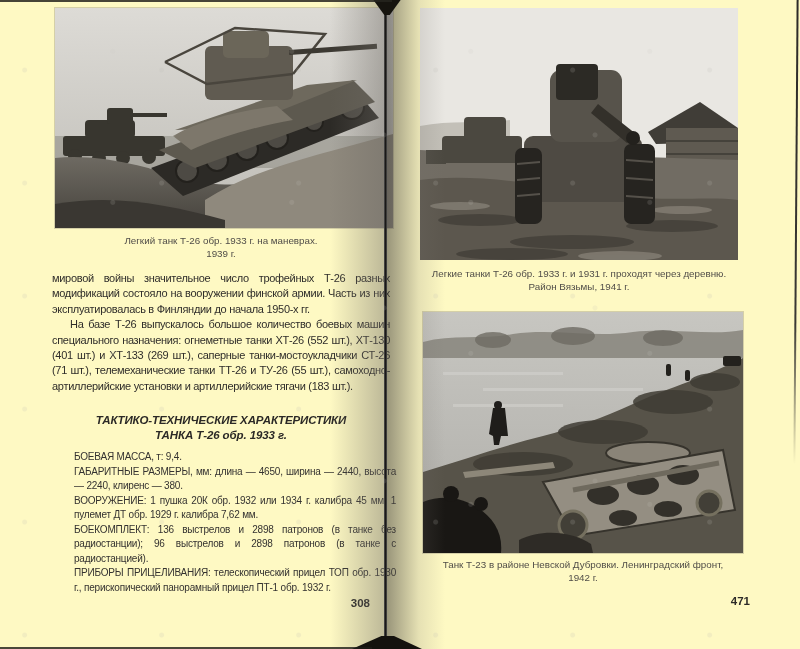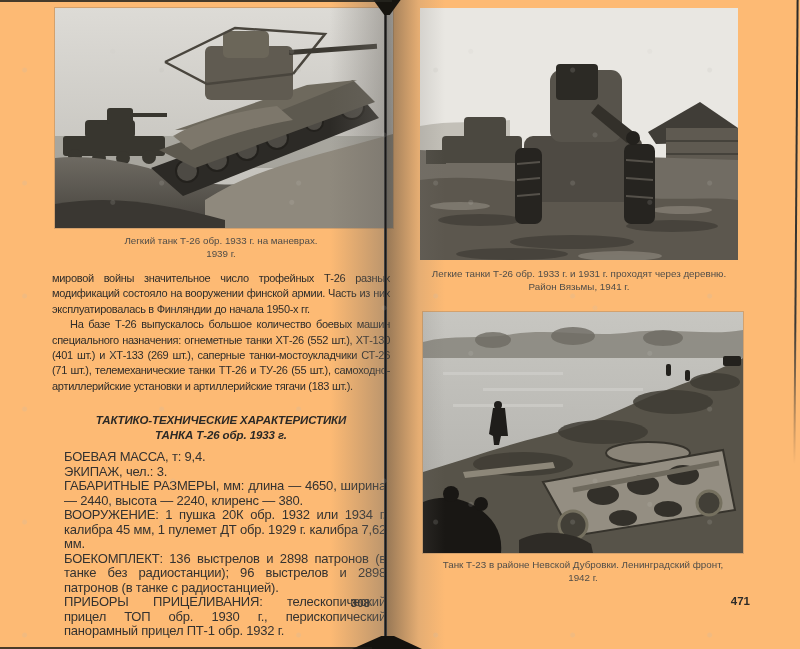--- a/index.html
+++ b/index.html
@@ -1,18 +1,18 @@
 <!DOCTYPE html>
 <html><head>
 <meta charset="utf-8">
 <style>
   html,body{margin:0;padding:0;background:#d8d6d2;}
   .spread{
     position:relative;width:800px;height:649px;overflow:hidden;
-    background:#fdba74;
+    background:#fef9c3;
     font-family:"Liberation Sans",sans-serif;
     color:#2f2d2a;
   }
   
   .edge-top{position:absolute;left:0;top:0;width:392px;height:2px;background:#26241f;opacity:.85;}
   .edge-bottom{position:absolute;left:0;top:647px;width:372px;height:2px;background:#1d1b18;opacity:.8;}
   .edge-right{position:absolute;left:795px;top:-4px;width:2px;height:468px;
     background:linear-gradient(#2c2a27 0%,#3a3834 70%,rgba(58,56,52,0) 100%);
     transform:rotate(.4deg);}
   .gutter-shadow-left{position:absolute;left:330px;top:0;width:55px;height:649px;
@@ -36,22 +36,22 @@
   .caption-left{left:52px;top:234px;width:338px;}
   .caption-village{left:420px;top:267px;width:318px;}
   .caption-river{left:423px;top:558px;width:320px;}
   .body-text{position:absolute;left:52px;top:271px;width:338px;
     font-size:11px;line-height:15.4px;letter-spacing:-0.3px;text-align:justify;}
   .body-text p{margin:0;}
   .body-text p.indented{text-indent:18px;}
   .specs-heading{position:absolute;left:52px;top:413px;width:338px;margin:0;
     font-size:11.5px;line-height:15px;font-weight:bold;font-style:italic;
     text-align:center;letter-spacing:-0.1px;color:#2b2926;}
-  .specs{position:absolute;left:64px;top:450px;width:322px;
-    font-size:13px;line-height:14.5px;letter-spacing:-0.2px;text-align:justify;color:#343230;}
+  .specs{position:absolute;left:74px;top:450px;width:322px;
+    font-size:10px;line-height:14.5px;letter-spacing:-0.2px;text-align:justify;color:#343230;}
   .specs p{margin:0;}
   .page-number{position:absolute;font-size:11.5px;font-weight:bold;text-align:right;color:#2d2b28;}
   .page-number-left{left:40px;top:597px;width:330px;}
   .page-number-right{left:430px;top:595px;width:320px;}
   
   .grain{position:absolute;inset:0;pointer-events:none;opacity:.5;
     background:
       radial-gradient(circle at 18% 62%, rgba(190,188,182,.35) 0 2px, transparent 3px),
       radial-gradient(circle at 63% 34%, rgba(200,198,192,.3) 0 2px, transparent 3px),
       radial-gradient(circle at 82% 78%, rgba(190,188,182,.3) 0 2px, transparent 3px);
@@ -123,21 +123,20 @@
       <p class="indented">На базе Т-26 выпускалось большое количество боевых машин специального назначения: огнеметные танки ХТ-26 (552 шт.), ХТ-130 (401 шт.) и ХТ-133 (269 шт.), саперные танки-мостоукладчики СТ-26 (71 шт.), телемеханические танки ТТ-26 и ТУ-26 (55 шт.), самоходно-артиллерийские установки и артиллерийские тягачи (183 шт.).</p>
     </div>
 
     <h3 class="specs-heading">
       <div>ТАКТИКО-ТЕХНИЧЕСКИЕ ХАРАКТЕРИСТИКИ</div>
       <div>ТАНКА Т-26 обр. 1933 г.</div>
     </h3>
 
     <div class="specs">
       <p>БОЕВАЯ МАССА, т: 9,4.</p>
-      <p>ЭКИПАЖ, чел.: 3.</p>
       <p>ГАБАРИТНЫЕ РАЗМЕРЫ, мм: длина — 4650, ширина — 2440, высота — 2240, клиренс — 380.</p>
       <p>ВООРУЖЕНИЕ: 1 пушка 20К обр. 1932 или 1934 г. калибра 45 мм, 1 пулемет ДТ обр. 1929 г. калибра 7,62 мм.</p>
       <p>БОЕКОМПЛЕКТ: 136 выстрелов и 2898 патронов (в танке без радиостанции); 96 выстрелов и 2898 патронов (в танке с радиостанцией).</p>
       <p>ПРИБОРЫ ПРИЦЕЛИВАНИЯ: телескопический прицел ТОП обр. 1930 г., перископический панорамный прицел ПТ-1 обр. 1932 г.</p>
     </div>
 
     <div class="page-number page-number-left">308</div>
   </div>
 
   <div>

